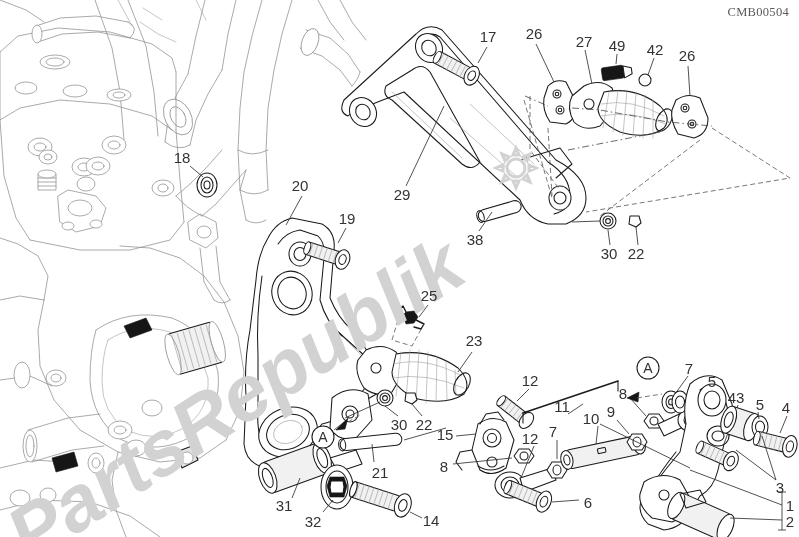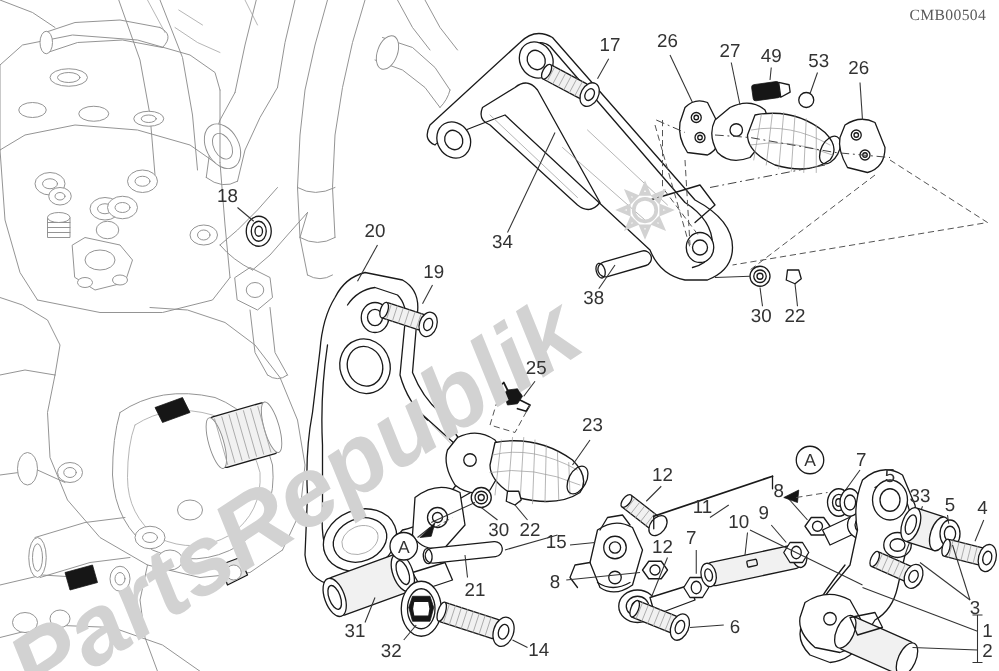--- a/index.html
+++ b/index.html
@@ -608,24 +608,24 @@
                  M10 10 L17 13 L13 17 Z M38 38 L31 35 L35 31 Z M38 10 L35 17 L31 13 Z M10 38 L13 31 L17 35 Z"></path>
       </g>
     </svg>
   </div>
 
   <div id="labels">
       <div style="position: absolute; left: 488px; top: 36px; transform: translate(-50%, -50%); font-family: &quot;Liberation Sans&quot;, sans-serif; font-size: 15px; color: rgb(51, 51, 51); white-space: nowrap; user-select: none;">17</div>
       <div style="position: absolute; left: 534px; top: 33px; transform: translate(-50%, -50%); font-family: &quot;Liberation Sans&quot;, sans-serif; font-size: 15px; color: rgb(51, 51, 51); white-space: nowrap; user-select: none;">26</div>
       <div style="position: absolute; left: 584px; top: 41px; transform: translate(-50%, -50%); font-family: &quot;Liberation Sans&quot;, sans-serif; font-size: 15px; color: rgb(51, 51, 51); white-space: nowrap; user-select: none;">27</div>
       <div style="position: absolute; left: 617px; top: 45px; transform: translate(-50%, -50%); font-family: &quot;Liberation Sans&quot;, sans-serif; font-size: 15px; color: rgb(51, 51, 51); white-space: nowrap; user-select: none;">49</div>
-      <div style="position: absolute; left: 655px; top: 49px; transform: translate(-50%, -50%); font-family: &quot;Liberation Sans&quot;, sans-serif; font-size: 15px; color: rgb(51, 51, 51); white-space: nowrap; user-select: none;">53</div>
+      <div style="position: absolute; left: 655px; top: 49px; transform: translate(-50%, -50%); font-family: &quot;Liberation Sans&quot;, sans-serif; font-size: 15px; color: rgb(51, 51, 51); white-space: nowrap; user-select: none;">42</div>
       <div style="position: absolute; left: 687px; top: 55px; transform: translate(-50%, -50%); font-family: &quot;Liberation Sans&quot;, sans-serif; font-size: 15px; color: rgb(51, 51, 51); white-space: nowrap; user-select: none;">26</div>
       <div style="position: absolute; left: 182px; top: 157px; transform: translate(-50%, -50%); font-family: &quot;Liberation Sans&quot;, sans-serif; font-size: 15px; color: rgb(51, 51, 51); white-space: nowrap; user-select: none;">18</div>
-      <div style="position: absolute; left: 402px; top: 194px; transform: translate(-50%, -50%); font-family: &quot;Liberation Sans&quot;, sans-serif; font-size: 15px; color: rgb(51, 51, 51); white-space: nowrap; user-select: none;">34</div>
+      <div style="position: absolute; left: 402px; top: 194px; transform: translate(-50%, -50%); font-family: &quot;Liberation Sans&quot;, sans-serif; font-size: 15px; color: rgb(51, 51, 51); white-space: nowrap; user-select: none;">29</div>
       <div style="position: absolute; left: 475px; top: 239px; transform: translate(-50%, -50%); font-family: &quot;Liberation Sans&quot;, sans-serif; font-size: 15px; color: rgb(51, 51, 51); white-space: nowrap; user-select: none;">38</div>
       <div style="position: absolute; left: 609px; top: 253px; transform: translate(-50%, -50%); font-family: &quot;Liberation Sans&quot;, sans-serif; font-size: 15px; color: rgb(51, 51, 51); white-space: nowrap; user-select: none;">30</div>
       <div style="position: absolute; left: 636px; top: 253px; transform: translate(-50%, -50%); font-family: &quot;Liberation Sans&quot;, sans-serif; font-size: 15px; color: rgb(51, 51, 51); white-space: nowrap; user-select: none;">22</div>
       <div style="position: absolute; left: 300px; top: 185px; transform: translate(-50%, -50%); font-family: &quot;Liberation Sans&quot;, sans-serif; font-size: 15px; color: rgb(51, 51, 51); white-space: nowrap; user-select: none;">20</div>
       <div style="position: absolute; left: 347px; top: 218px; transform: translate(-50%, -50%); font-family: &quot;Liberation Sans&quot;, sans-serif; font-size: 15px; color: rgb(51, 51, 51); white-space: nowrap; user-select: none;">19</div>
       <div style="position: absolute; left: 429px; top: 295px; transform: translate(-50%, -50%); font-family: &quot;Liberation Sans&quot;, sans-serif; font-size: 15px; color: rgb(51, 51, 51); white-space: nowrap; user-select: none;">25</div>
       <div style="position: absolute; left: 474px; top: 340px; transform: translate(-50%, -50%); font-family: &quot;Liberation Sans&quot;, sans-serif; font-size: 15px; color: rgb(51, 51, 51); white-space: nowrap; user-select: none;">23</div>
       <div style="position: absolute; left: 399px; top: 424px; transform: translate(-50%, -50%); font-family: &quot;Liberation Sans&quot;, sans-serif; font-size: 15px; color: rgb(51, 51, 51); white-space: nowrap; user-select: none;">30</div>
       <div style="position: absolute; left: 424px; top: 424px; transform: translate(-50%, -50%); font-family: &quot;Liberation Sans&quot;, sans-serif; font-size: 15px; color: rgb(51, 51, 51); white-space: nowrap; user-select: none;">22</div>
       <div style="position: absolute; left: 380px; top: 472px; transform: translate(-50%, -50%); font-family: &quot;Liberation Sans&quot;, sans-serif; font-size: 15px; color: rgb(51, 51, 51); white-space: nowrap; user-select: none;">21</div>
@@ -636,21 +636,21 @@
       <div style="position: absolute; left: 445px; top: 434px; transform: translate(-50%, -50%); font-family: &quot;Liberation Sans&quot;, sans-serif; font-size: 15px; color: rgb(51, 51, 51); white-space: nowrap; user-select: none;">15</div>
       <div style="position: absolute; left: 444px; top: 466px; transform: translate(-50%, -50%); font-family: &quot;Liberation Sans&quot;, sans-serif; font-size: 15px; color: rgb(51, 51, 51); white-space: nowrap; user-select: none;">8</div>
       <div style="position: absolute; left: 530px; top: 438px; transform: translate(-50%, -50%); font-family: &quot;Liberation Sans&quot;, sans-serif; font-size: 15px; color: rgb(51, 51, 51); white-space: nowrap; user-select: none;">12</div>
       <div style="position: absolute; left: 553px; top: 431px; transform: translate(-50%, -50%); font-family: &quot;Liberation Sans&quot;, sans-serif; font-size: 15px; color: rgb(51, 51, 51); white-space: nowrap; user-select: none;">7</div>
       <div style="position: absolute; left: 562px; top: 406px; transform: translate(-50%, -50%); font-family: &quot;Liberation Sans&quot;, sans-serif; font-size: 15px; color: rgb(51, 51, 51); white-space: nowrap; user-select: none;">11</div>
       <div style="position: absolute; left: 591px; top: 418px; transform: translate(-50%, -50%); font-family: &quot;Liberation Sans&quot;, sans-serif; font-size: 15px; color: rgb(51, 51, 51); white-space: nowrap; user-select: none;">10</div>
       <div style="position: absolute; left: 611px; top: 411px; transform: translate(-50%, -50%); font-family: &quot;Liberation Sans&quot;, sans-serif; font-size: 15px; color: rgb(51, 51, 51); white-space: nowrap; user-select: none;">9</div>
       <div style="position: absolute; left: 623px; top: 393px; transform: translate(-50%, -50%); font-family: &quot;Liberation Sans&quot;, sans-serif; font-size: 15px; color: rgb(51, 51, 51); white-space: nowrap; user-select: none;">8</div>
       <div style="position: absolute; left: 689px; top: 368px; transform: translate(-50%, -50%); font-family: &quot;Liberation Sans&quot;, sans-serif; font-size: 15px; color: rgb(51, 51, 51); white-space: nowrap; user-select: none;">7</div>
       <div style="position: absolute; left: 712px; top: 381px; transform: translate(-50%, -50%); font-family: &quot;Liberation Sans&quot;, sans-serif; font-size: 15px; color: rgb(51, 51, 51); white-space: nowrap; user-select: none;">5</div>
-      <div style="position: absolute; left: 736px; top: 397px; transform: translate(-50%, -50%); font-family: &quot;Liberation Sans&quot;, sans-serif; font-size: 15px; color: rgb(51, 51, 51); white-space: nowrap; user-select: none;">33</div>
+      <div style="position: absolute; left: 736px; top: 397px; transform: translate(-50%, -50%); font-family: &quot;Liberation Sans&quot;, sans-serif; font-size: 15px; color: rgb(51, 51, 51); white-space: nowrap; user-select: none;">43</div>
       <div style="position: absolute; left: 760px; top: 404px; transform: translate(-50%, -50%); font-family: &quot;Liberation Sans&quot;, sans-serif; font-size: 15px; color: rgb(51, 51, 51); white-space: nowrap; user-select: none;">5</div>
       <div style="position: absolute; left: 786px; top: 407px; transform: translate(-50%, -50%); font-family: &quot;Liberation Sans&quot;, sans-serif; font-size: 15px; color: rgb(51, 51, 51); white-space: nowrap; user-select: none;">4</div>
       <div style="position: absolute; left: 588px; top: 502px; transform: translate(-50%, -50%); font-family: &quot;Liberation Sans&quot;, sans-serif; font-size: 15px; color: rgb(51, 51, 51); white-space: nowrap; user-select: none;">6</div>
       <div style="position: absolute; left: 780px; top: 487px; transform: translate(-50%, -50%); font-family: &quot;Liberation Sans&quot;, sans-serif; font-size: 15px; color: rgb(51, 51, 51); white-space: nowrap; user-select: none;">3</div>
       <div style="position: absolute; left: 790px; top: 505px; transform: translate(-50%, -50%); font-family: &quot;Liberation Sans&quot;, sans-serif; font-size: 15px; color: rgb(51, 51, 51); white-space: nowrap; user-select: none;">1</div>
       <div style="position: absolute; left: 790px; top: 521px; transform: translate(-50%, -50%); font-family: &quot;Liberation Sans&quot;, sans-serif; font-size: 15px; color: rgb(51, 51, 51); white-space: nowrap; user-select: none;">2</div>
       <div style="position: absolute; left: 323px; top: 437px; transform: translate(-50%, -50%); font-family: &quot;Liberation Sans&quot;, sans-serif; font-size: 14px; color: rgb(51, 51, 51); user-select: none;">A</div>
       <div style="position: absolute; left: 648px; top: 368px; transform: translate(-50%, -50%); font-family: &quot;Liberation Sans&quot;, sans-serif; font-size: 14px; color: rgb(51, 51, 51); user-select: none;">A</div>
     </div>
 

